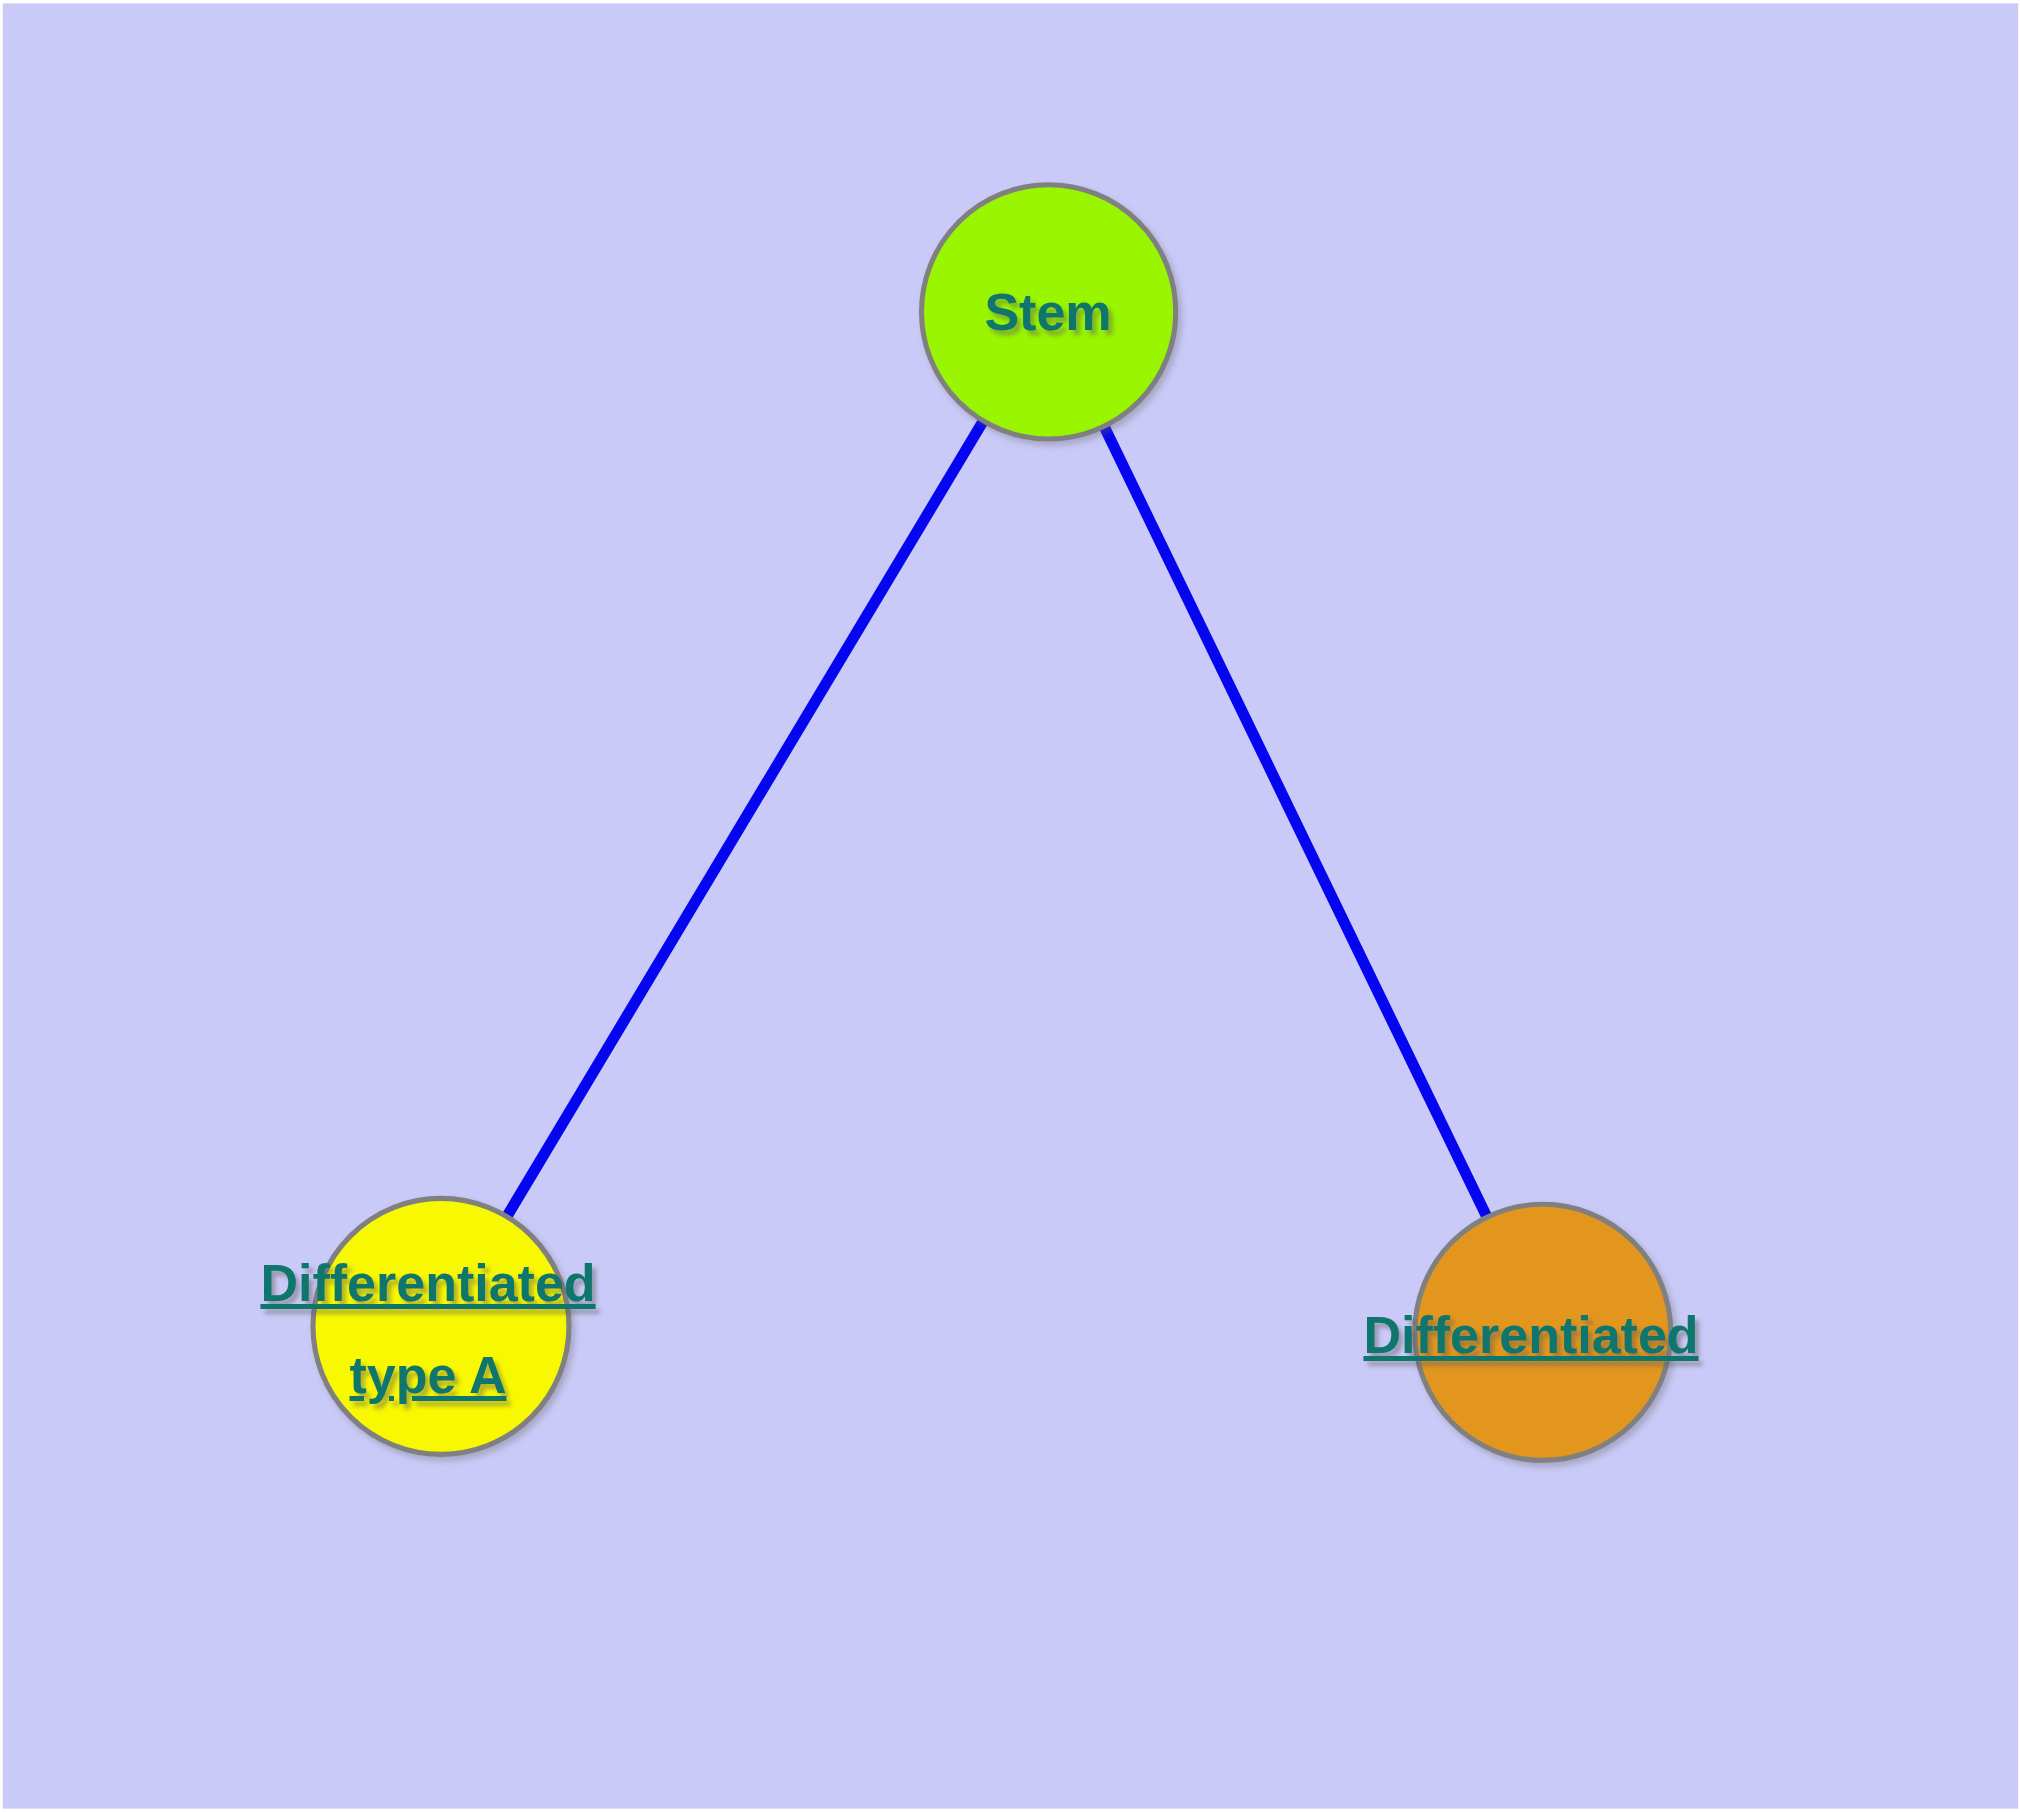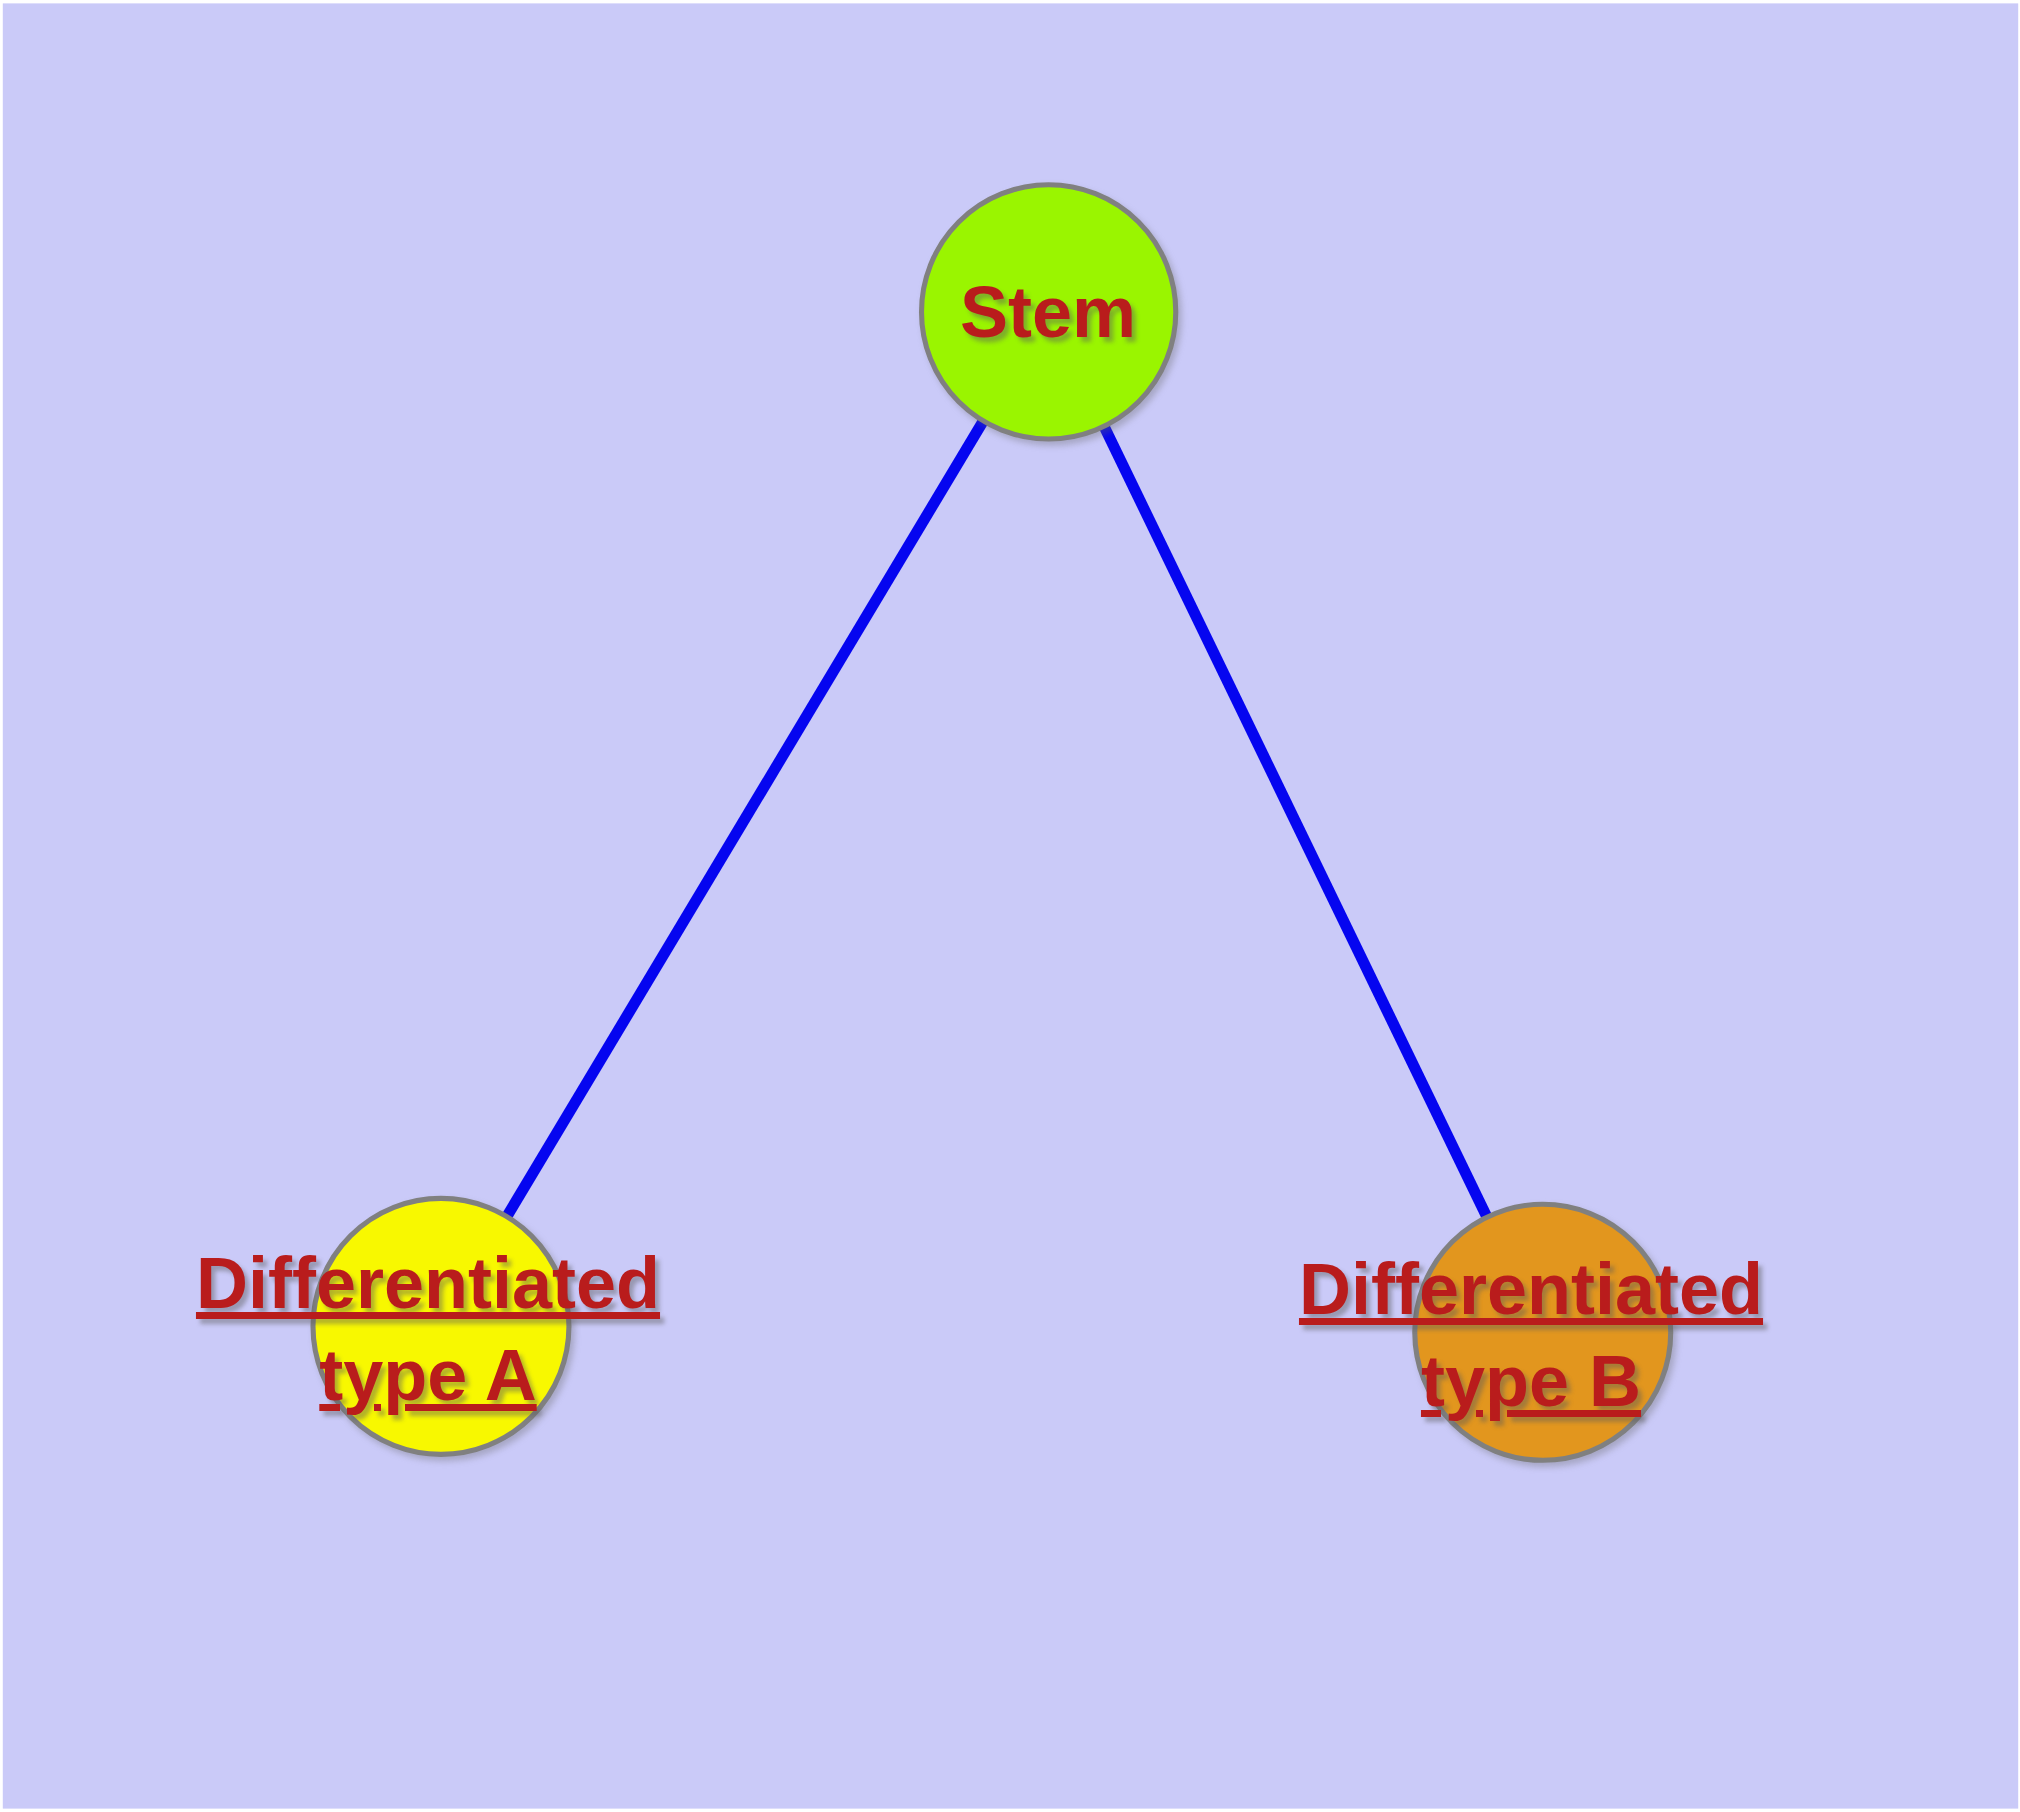--- a/index.html
+++ b/index.html
@@ -18,23 +18,23 @@
   .stage svg {
     position: absolute;
     left: 0;
     top: 0;
     display: block;
   }
   .node-label {
     position: absolute;
     transform: translate(-50%, -50%);
     font-weight: bold;
-    font-size: 72px;
+    font-size: 52px;
     line-height: 92px;
-    color: #b91c1c;
+    color: #0f766e;
     text-align: center;
     white-space: nowrap;
     text-shadow: 4.2px 5.1px 4.2px rgba(90, 90, 90, 0.45);
     pointer-events: none;
   }
   .node-label span {
     display: block;
     text-decoration: underline;
   }
 </style>
@@ -59,17 +59,16 @@
 
   <div class="node-label" style="left: 1048px; top: 312px;">Stem</div>
 
   <div class="node-label" style="left: 428px; top: 1329px;">
     <span>Differentiated</span>
     <span>type A</span>
   </div>
 
   <div class="node-label" style="left: 1531px; top: 1335px;">
     <span>Differentiated</span>
-    <span>type B</span>
   </div>
 
 </div>
 
 
 </body></html>

